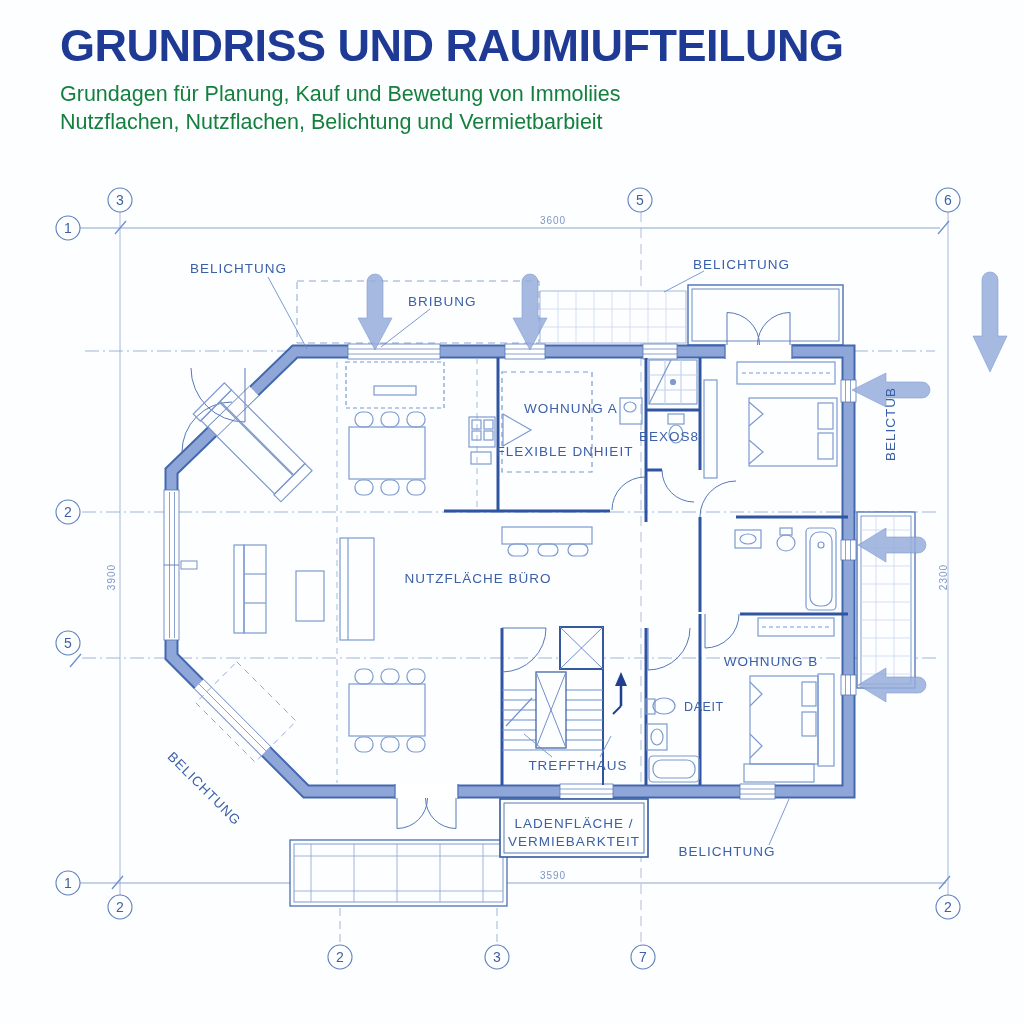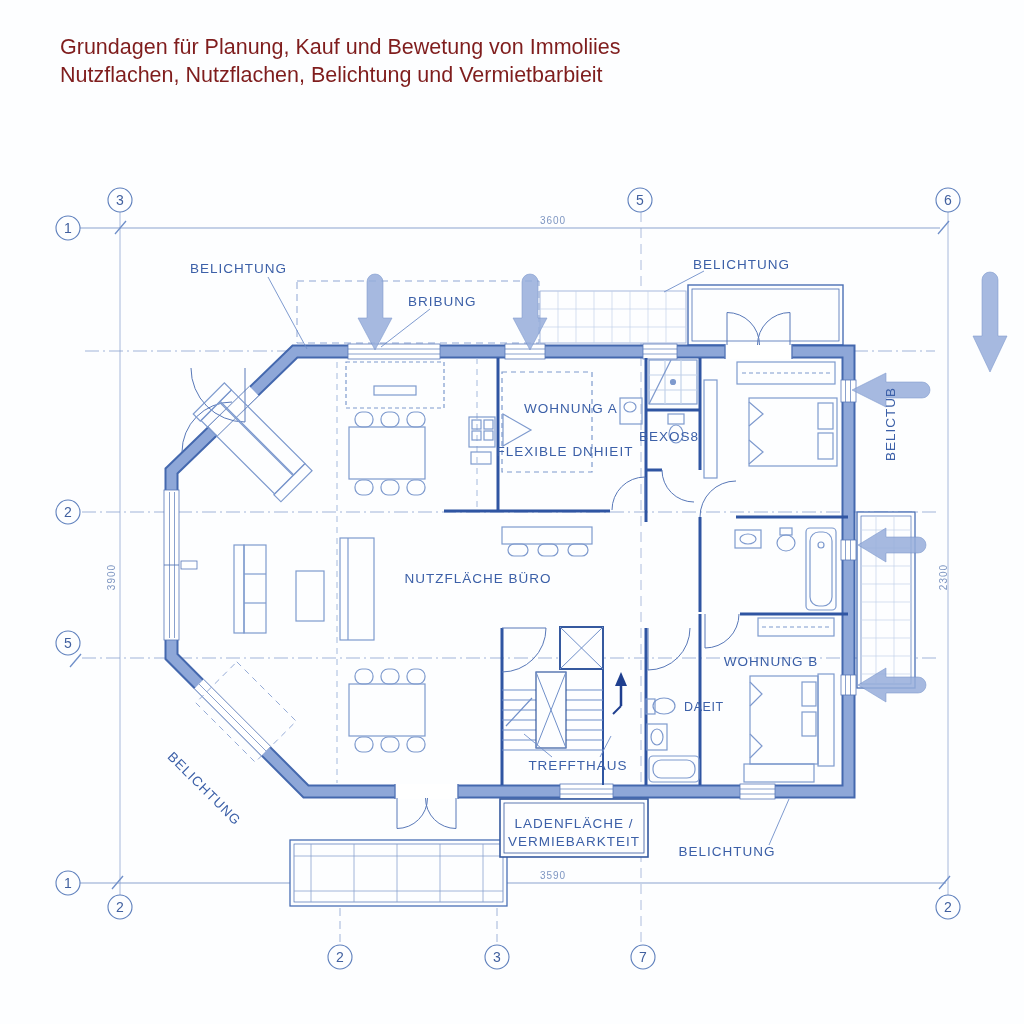--- a/index.html
+++ b/index.html
@@ -1,34 +1,35 @@
 <!DOCTYPE html>
 <html><head>
 <meta charset="utf-8">
 <style>
   html,body{margin:0;padding:0;background:#eef1f6;}
   .page{position:relative;width:1024px;height:1024px;background:#fdfeff;overflow:hidden;
         font-family:"Liberation Sans",sans-serif;}
   .header{position:absolute;left:60px;top:22px;width:920px;}
   .header h1{margin:0;font-size:45px;font-weight:bold;color:#1e3a94;letter-spacing:-0.5px;line-height:1.05;}
-  .header p{margin:0;font-size:21.5px;color:#7f1d1d;line-height:1.3;}
+  .header p{margin:0;font-size:21.5px;color:#15803d;line-height:1.3;}
   .header p.s1{margin-top:12px;}
   svg{position:absolute;left:0;top:0;font-family:"Liberation Sans",sans-serif;}
   svg text{fill:#3c60a8;}
   .lbl{font-size:13.5px;letter-spacing:1px;}
   .lbl-sm{font-size:12.5px;letter-spacing:0.6px;}
   .dim{font-size:10px;fill:#7e96c2;letter-spacing:1px;}
   .bub{font-size:14px;fill:#41609f;}
 </style>
 </head>
 <body>
 
 <div class="page">
 
   <div class="header">
+    <h1>GRUNDRISS UND RAUMIUFTEILUNG</h1>
     <p class="s1">Grundagen für Planung, Kauf und Bewetung von Immoliies</p>
     <p>Nutzflachen, Nutzflachen, Belichtung und Vermietbarbieit</p>
   </div>
 
   <svg width="1024" height="1024" viewBox="0 0 1024 1024">
 
     <g stroke="#8ba3cf" stroke-width="1" fill="none">
       <line x1="80" y1="228" x2="940" y2="228"></line>
       <line x1="80" y1="883" x2="946" y2="883"></line>
       <line x1="120" y1="212" x2="120" y2="895" opacity="0.75"></line>

